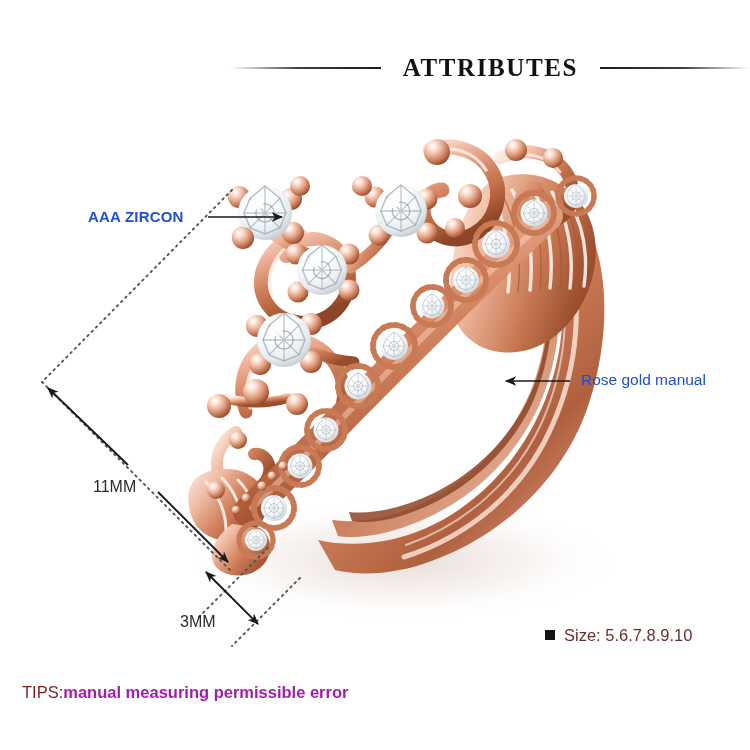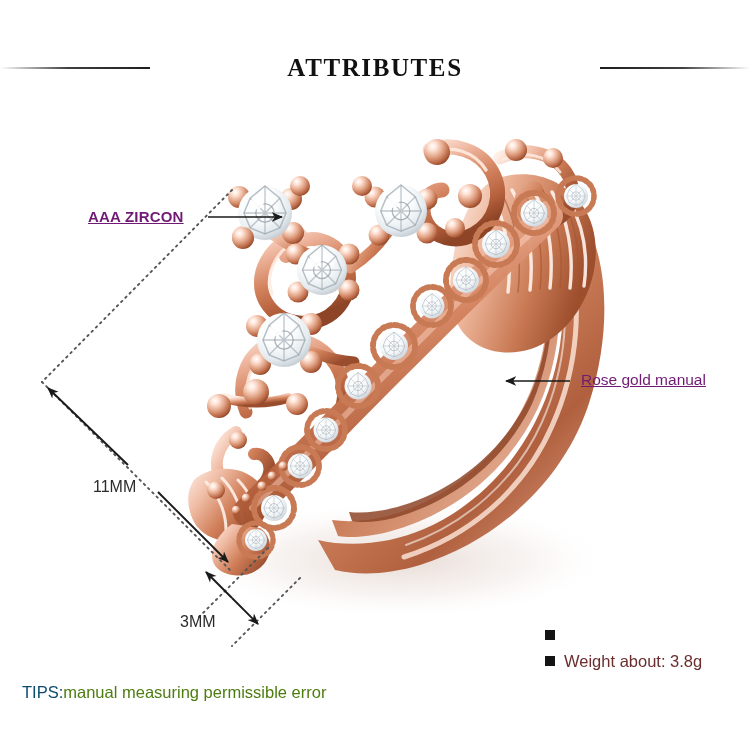--- a/index.html
+++ b/index.html
@@ -2,42 +2,42 @@
 <html><head>
 <meta charset="utf-8">
 <style>
   html,body{margin:0;padding:0;background:#fff;}
   body{width:750px;height:750px;position:relative;overflow:hidden;
        font-family:"Liberation Sans", sans-serif;
        -webkit-font-smoothing:antialiased;}
 
   
   #header{position:absolute;left:0;top:48px;width:750px;height:40px;
-          display:flex;align-items:center;justify-content:space-between;gap:22px;}
+          display:flex;align-items:center;justify-content:flex-end;gap:22px;}
   .rule{height:2px;width:150px;}
   .rule.left{background:linear-gradient(to right,rgba(30,30,30,0) 0%,rgba(30,30,30,.85) 45%,#1d1d1d 100%);}
   .rule.right{background:linear-gradient(to left,rgba(30,30,30,0) 0%,rgba(30,30,30,.85) 45%,#1d1d1d 100%);}
   #title{font-family:"Liberation Serif", serif;font-weight:700;font-size:25px;
          letter-spacing:1.6px;color:#111;white-space:nowrap;}
 
   
-  .calloutTxt{position:absolute;font-size:15.5px;color:#701a75;white-space:nowrap;text-decoration:underline;}
+  .calloutTxt{position:absolute;font-size:15.5px;color:#1d4ed8;white-space:nowrap;}
   .calloutTxt.bold{font-weight:700;font-size:15px;letter-spacing:.2px;}
   .dimTxt{position:absolute;font-size:16px;color:#2b2b2b;white-space:nowrap;}
 
   
   #specs{position:absolute;left:545px;top:622px;}
   .specRow{display:flex;align-items:center;gap:9px;height:26px;}
   .bullet{width:10px;height:10px;background:#141414;flex:none;}
   .specTxt{font-size:16.5px;color:#6b2d2d;white-space:nowrap;}
 
   
   #tips{position:absolute;left:22px;top:683px;font-size:16.5px;white-space:nowrap;}
-  #tipsLabel{color:#0c4a6e;}
-  #tipsBody{color:#4d7c0f;}
+  #tipsLabel{color:#7f1d1d;}
+  #tipsBody{color:#a21caf;font-weight:bold;}
 
   
   #art{position:absolute;left:0;top:0;width:750px;height:750px;}
   #overlay{position:absolute;left:0;top:0;width:750px;height:750px;
            pointer-events:none;}
 </style>
 </head>
 <body>
 
 <svg id="art" viewBox="0 0 750 750">
@@ -424,22 +424,19 @@
 
 <div class="calloutTxt" style="left:581px;top:371px;">Rose gold manual</div>
 
 <div class="dimTxt" style="left:93px;top:462px;margin-top:16px;">11MM</div>
 
 <div class="dimTxt" style="left:180px;top:613px;">3MM</div>
 
 <div id="specs">
   <div class="specRow">
     <span class="bullet"></span>
-  </div>
-  <div class="specRow">
-    <span class="bullet"></span>
-    <span class="specTxt">Weight about: 3.8g</span>
+    <span class="specTxt">Size: 5.6.7.8.9.10</span>
   </div>
 </div>
 
 <div id="tips">
   <span id="tipsLabel">TIPS:</span><span id="tipsBody">manual measuring permissible error</span>
 </div>
 
 </body></html>

